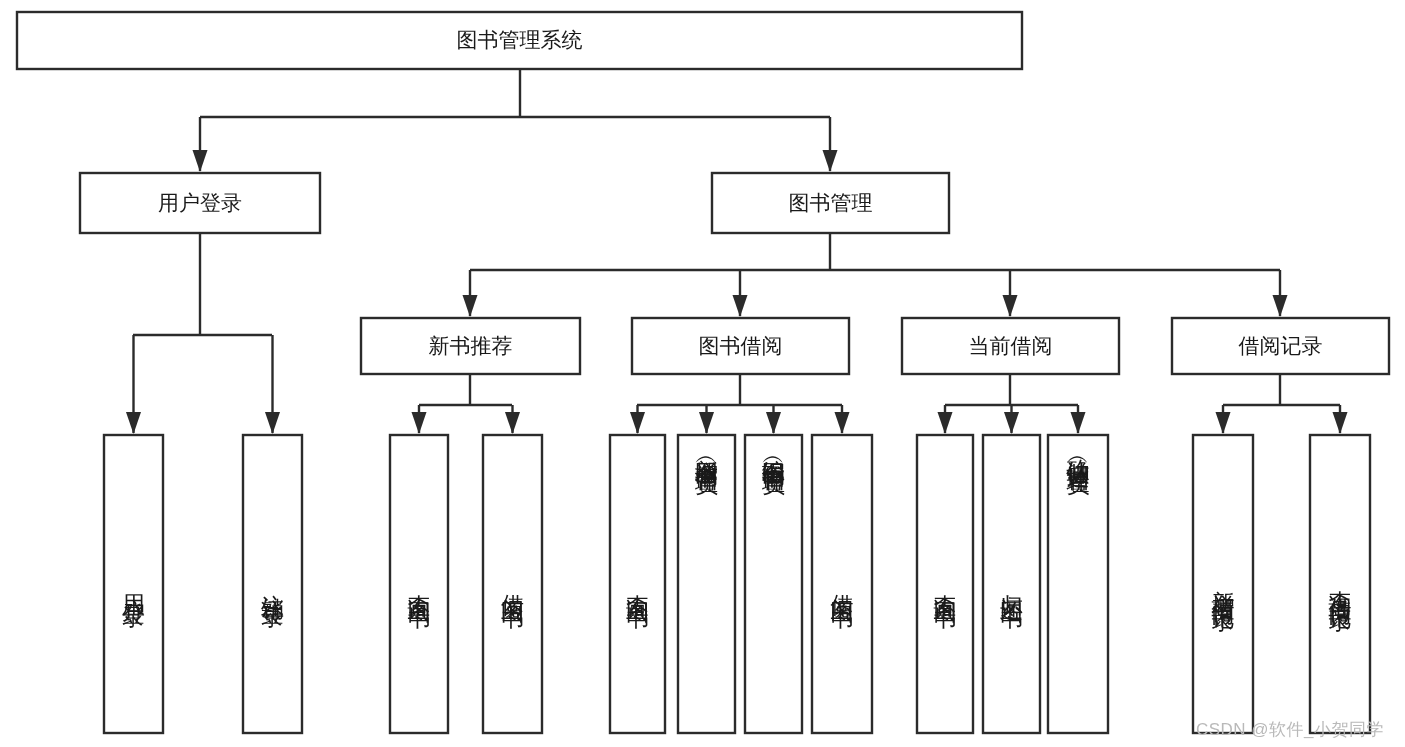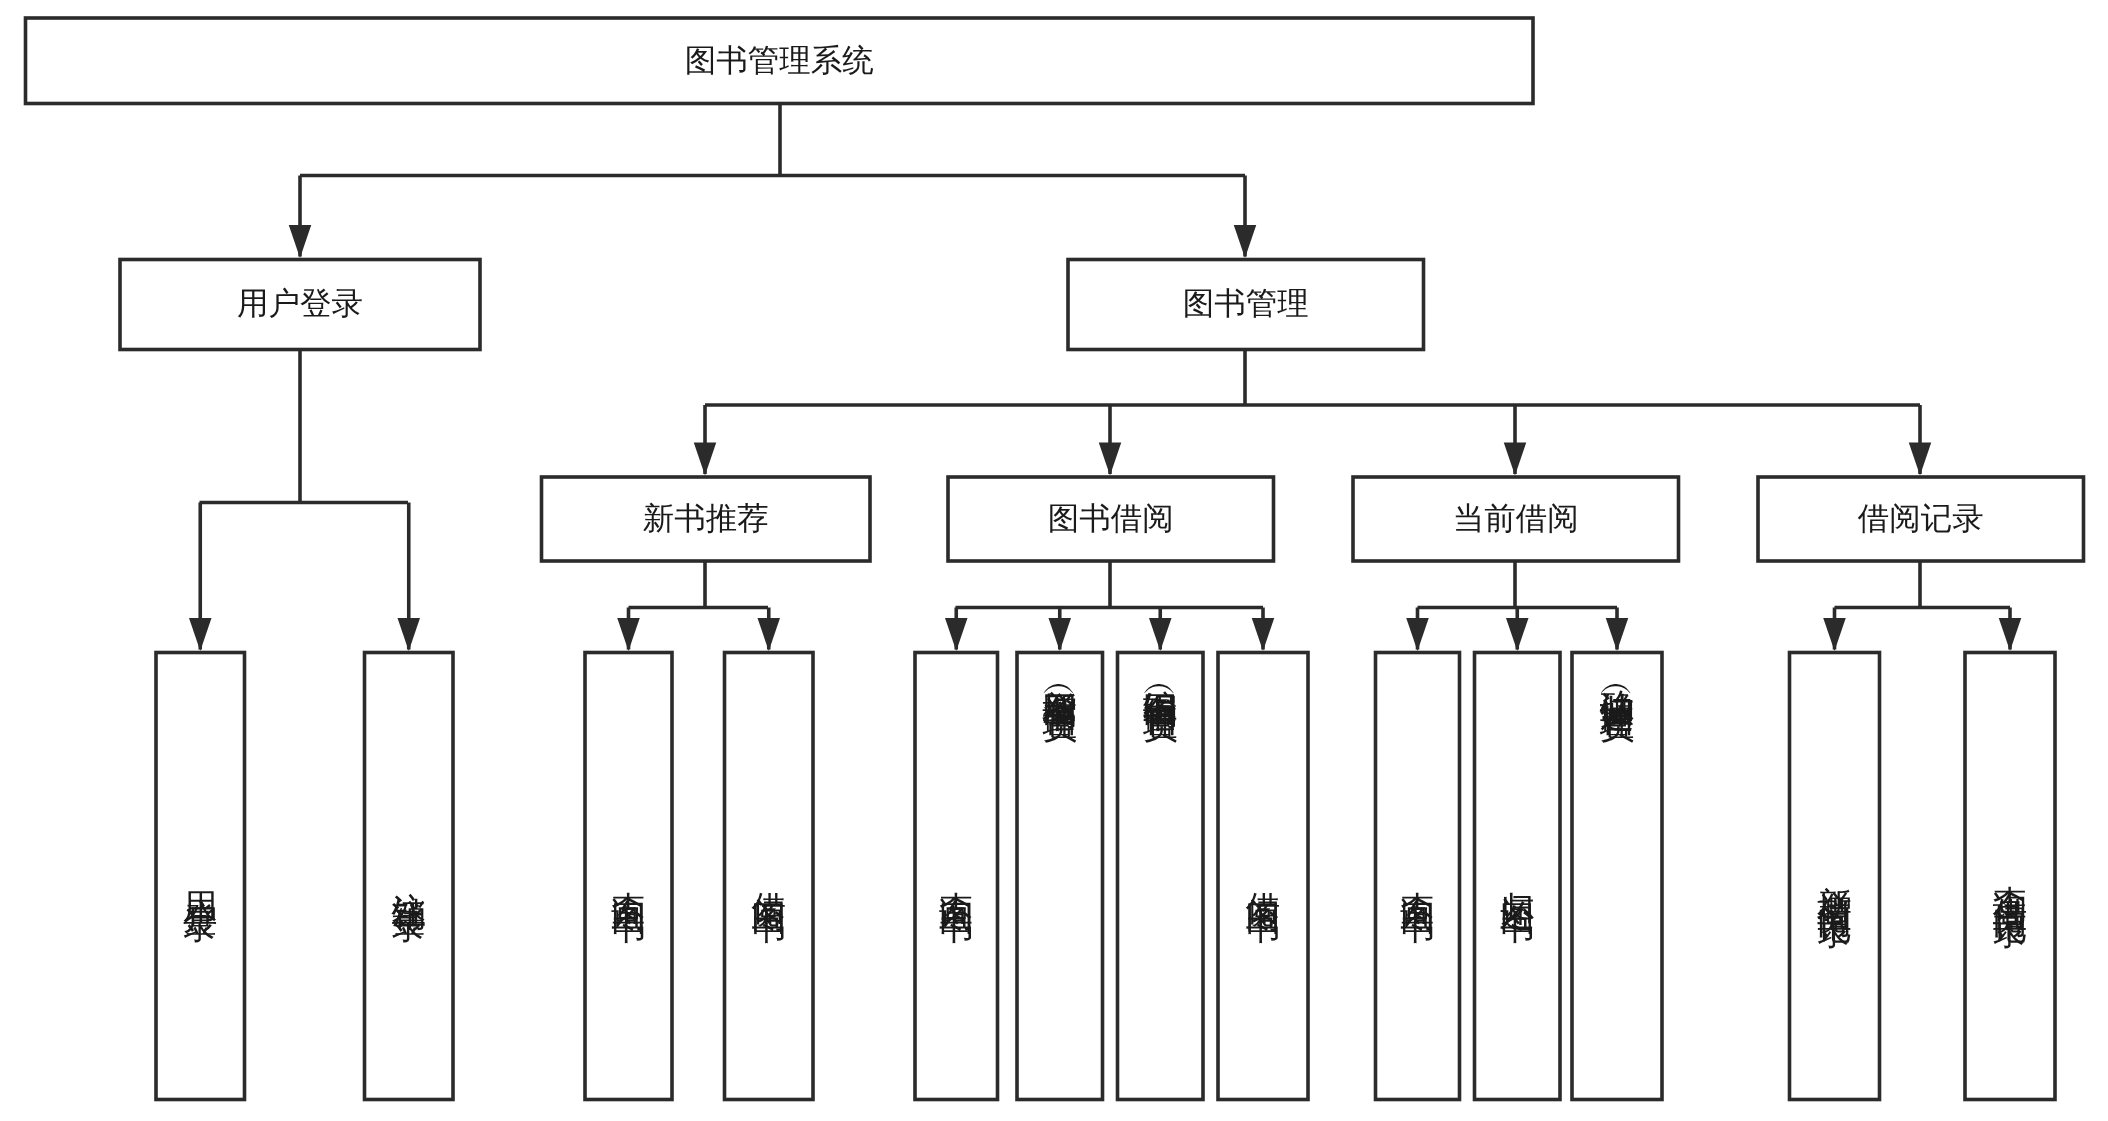--- a/index.html
+++ b/index.html
@@ -236,13 +236,14 @@
       <div class="vlabel-wrap" style="left: 1048px; top: 441px; width: 60px; height: 286px; align-items: flex-start;">
         <span class="vlabel-text" style="font-size: 23px; letter-spacing: 2px;">确认归还（管理员）</span>
       </div>
       <div class="vlabel-wrap" style="left: 1193px; top: 441px; width: 60px; height: 286px; align-items: center;">
         <span class="vlabel-text" style="font-size: 23px;">新增借阅记录</span>
       </div>
       <div class="vlabel-wrap" style="left: 1310px; top: 441px; width: 60px; height: 286px; align-items: center;">
         <span class="vlabel-text" style="font-size: 23px;">查询借阅记录</span>
       </div>
     </div>
+  <div class="watermark">CSDN @软件_小贺同学</div>
 </div>
 
 </body></html>

